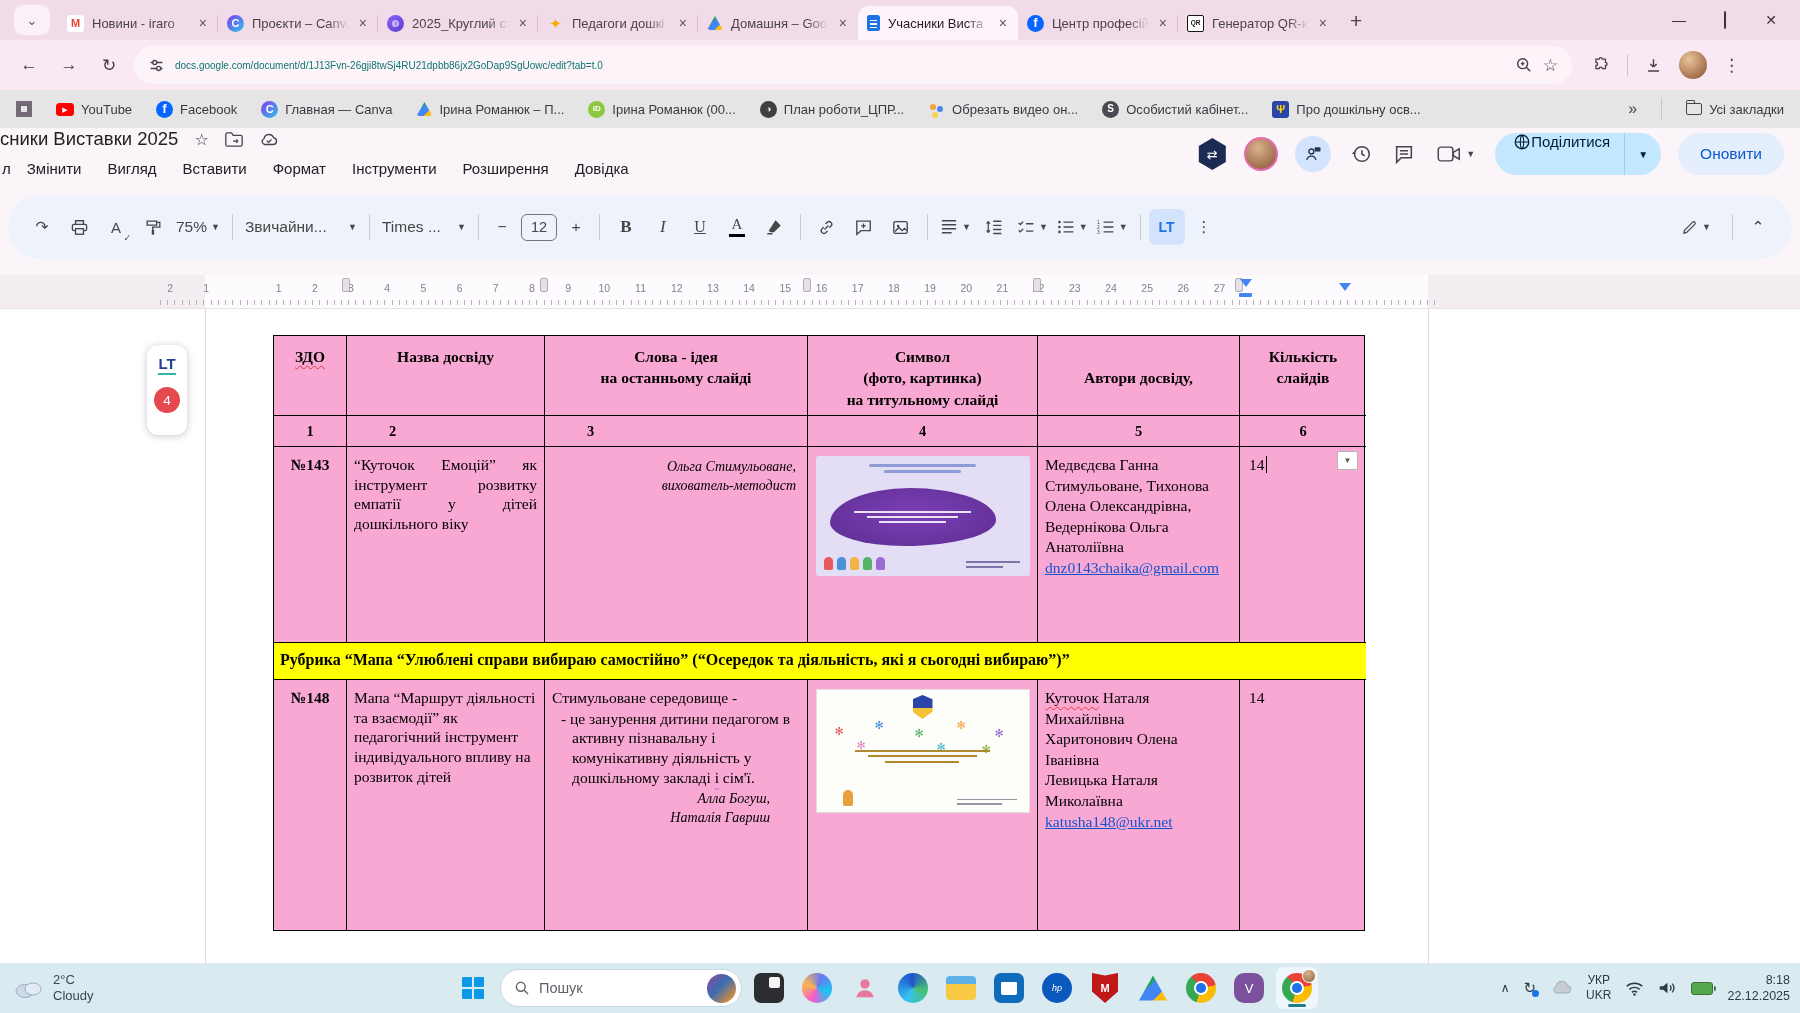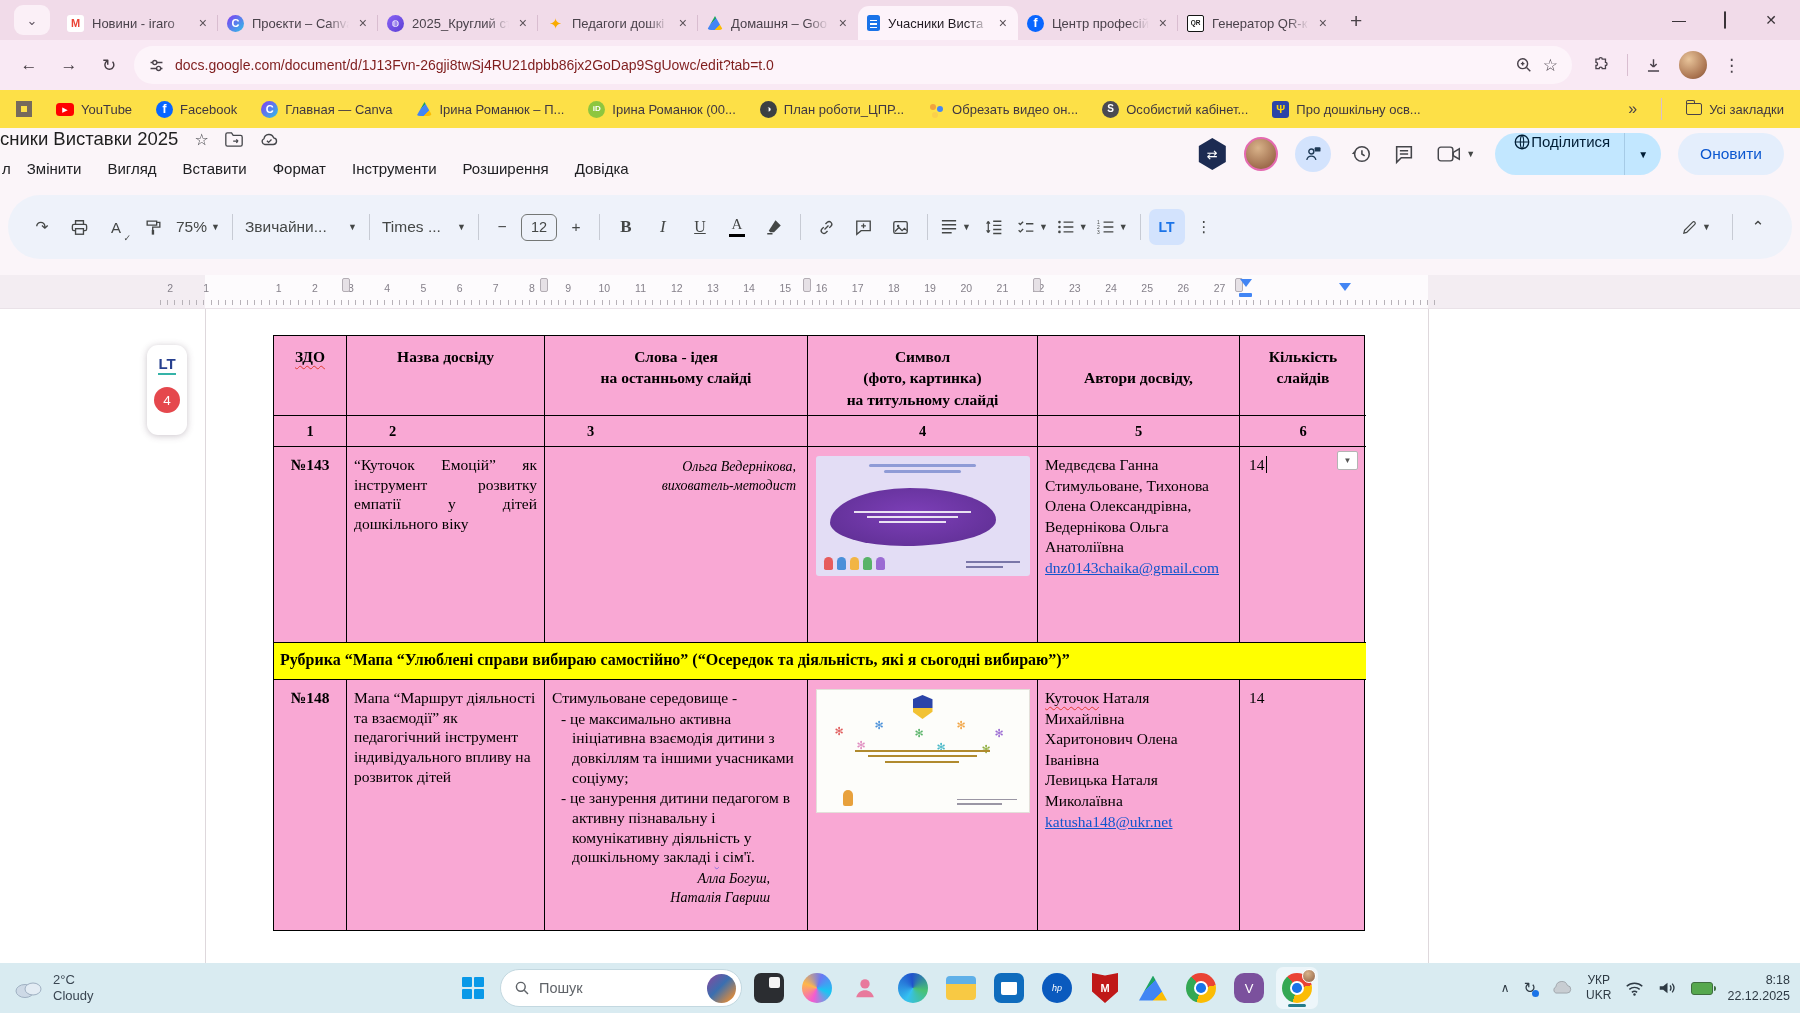--- a/index.html
+++ b/index.html
@@ -34,27 +34,27 @@
   .fv-globe{border-radius:50%;background:#3c4043;color:#fff;font-size:9px}
   .fv-dots{background:transparent;position:relative}
   .fv-dots::before{content:"";width:6px;height:6px;border-radius:50%;background:#f2a33c;position:absolute;left:2px;top:3px;box-shadow:7px 2px 0 #4688f1,2px 8px 0 #fbd04b}
   .fv-s{border-radius:50%;background:#4a4a52;color:#fff;font-size:10px}
   .fv-ua{border-radius:3px;background:#2b44a8;color:#ffd500;font-size:11px}
 
   
   .addrbar{position:absolute;top:40px;left:0;right:0;height:50px;background:#f9e9f4;display:flex;align-items:center;padding:0 10px;gap:2px}
   .navbtn{width:38px;height:36px;display:flex;align-items:center;justify-content:center;font-size:17px;color:#443b42;flex:none}
   .omnibox{width:1438px;height:38px;border-radius:19px;background:#fdf4fa;display:flex;align-items:center;padding:0 14px;gap:10px;flex:none;margin-left:4px}
-  .omni-url{flex:1;font-size:14px;color:#7f1d1d;white-space:nowrap;overflow:hidden}
+  .omni-url{flex:1;font-size:10px;color:#0f766e;white-space:nowrap;overflow:hidden}
   .addr-right{display:flex;align-items:center;gap:16px;margin-left:18px}
   .avatar28{width:28px;height:28px;border-radius:50%;background:radial-gradient(circle at 35% 30%,#e8c49a,#a8714e 70%,#6b4a35);flex:none}
   .vdiv{width:1px;height:22px;background:#d9bed0}
 
   
-  .bookbar{position:absolute;top:90px;left:0;right:0;height:38px;background:#fde047;display:flex;align-items:center;padding:0 16px;gap:24px;font-size:13px;color:#3f3742}
+  .bookbar{position:absolute;top:90px;left:0;right:0;height:38px;background:#e5e5e5;display:flex;align-items:center;padding:0 16px;gap:24px;font-size:13px;color:#3f3742}
   .bm{display:flex;align-items:center;gap:7px;white-space:nowrap}
   .appgrid{width:16px;height:16px;background:repeating-linear-gradient(90deg,#5f5660 0 5px,transparent 5px 11px),repeating-linear-gradient(#5f5660 0 5px,transparent 5px 11px);background-size:16px 16px;-webkit-mask:radial-gradient(circle,#000 99%,#000);opacity:.85}
   .bm-more{margin-left:auto;font-size:16px;color:#4a4248}
   .folder-ic{width:16px;height:12px;border:1.6px solid #4a4248;border-radius:2px;position:relative}
   .folder-ic::before{content:"";position:absolute;left:-1px;top:-4px;width:7px;height:3px;border:1.6px solid #4a4248;border-bottom:none;border-radius:2px 2px 0 0}
 
   
   .docshead{position:absolute;top:128px;left:0;right:0;height:62px;background:#fbf5f9}
   .dtitle{position:absolute;left:0;top:0;display:flex;gap:16px;align-items:center;font-size:18.5px;color:#1f1f1f}
   .dtitle .hicon{color:#45464b;font-size:16px}
@@ -577,21 +577,21 @@
     <div class="cell nc ctr">1</div>
     <div class="cell nc npad">2</div>
     <div class="cell nc npad">3</div>
     <div class="cell nc ctr">4</div>
     <div class="cell nc ctr">5</div>
     <div class="cell nc ctr ce">6</div>
 
     <div class="cell numcell">№143</div>
     <div class="cell just">“Куточок Емоцій” як інструмент розвитку емпатії у дітей дошкільного віку</div>
     <div class="cell ideacell">
-      <div class="sign">Ольга Ведернікова,
+      <div class="sign">Ольга Стимульоване,
 вихователь-методист</div>
     </div>
     <div class="cell imgcell">
       <div class="thumb1">
         <span class="tl" style="top:8px"></span>
         <span class="tl" style="top:14px;left:32%;width:36%"></span>
         <div class="blob">
             <i></i>
             <i></i>
             <i style="width:40%"></i>
@@ -614,21 +614,20 @@
       <a class="lnk">dnz0143chaika@gmail.com</a>
     </div>
     <div class="cell slidecell ce"><span>14</span><span class="caret"></span></div>
 
     <div class="rubric">Рубрика “Мапа “Улюблені справи вибираю самостійно” (“Осередок та діяльність, які я сьогодні вибираю”)”</div>
 
     <div class="cell numcell cb">№148</div>
     <div class="cell ideacell cb">Мапа “Маршрут діяльності та взаємодії” як педагогічний інструмент індивідуального впливу на розвиток дітей</div>
     <div class="cell ideacell cb">
       <div>Стимульоване середовище -</div>
-      <div class="li">- це максимально активна ініціативна взаємодія дитини з довкіллям та іншими учасниками соціуму;</div>
       <div class="li"><span>- це занурення дитини педагогом в активну пізнавальну і комунікативну діяльність у дошкільному закладі </span><span class="wavy-purple">і</span><span> сім'ї.</span></div>
       <div class="sign" style="padding-right:30px">Алла Богуш,
 Наталія Гавриш</div>
     </div>
     <div class="cell imgcell cb">
       <div class="thumb2">
         <span class="emblem"></span>
         <span class="fig" style="left:18px;top:36px;color:#e05c5c">✻</span>
         <span class="fig" style="left:58px;top:30px;color:#4a90d9">✻</span>
         <span class="fig" style="left:98px;top:38px;color:#58b368">✻</span>

